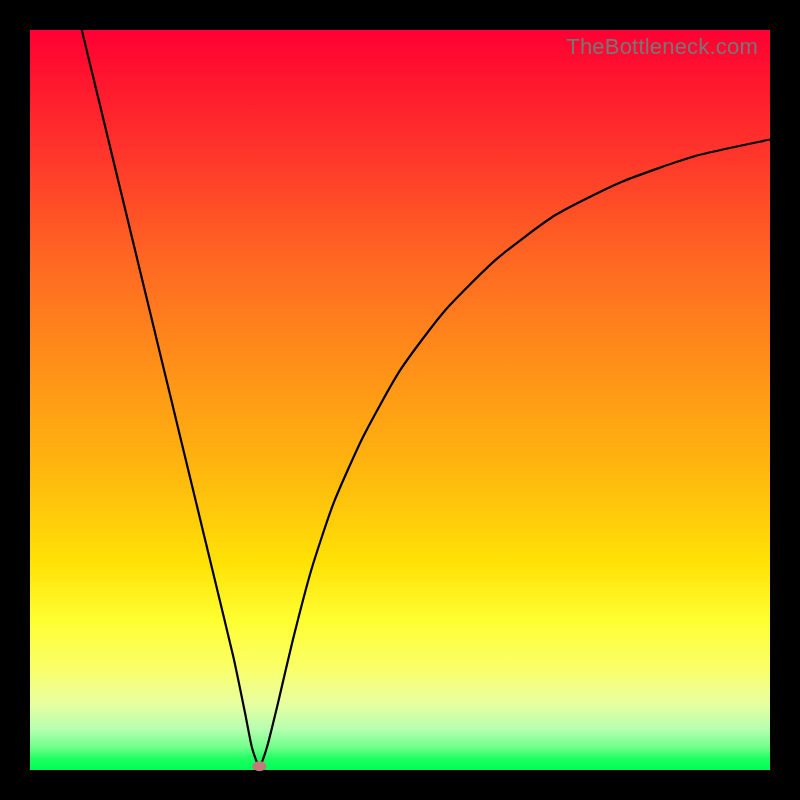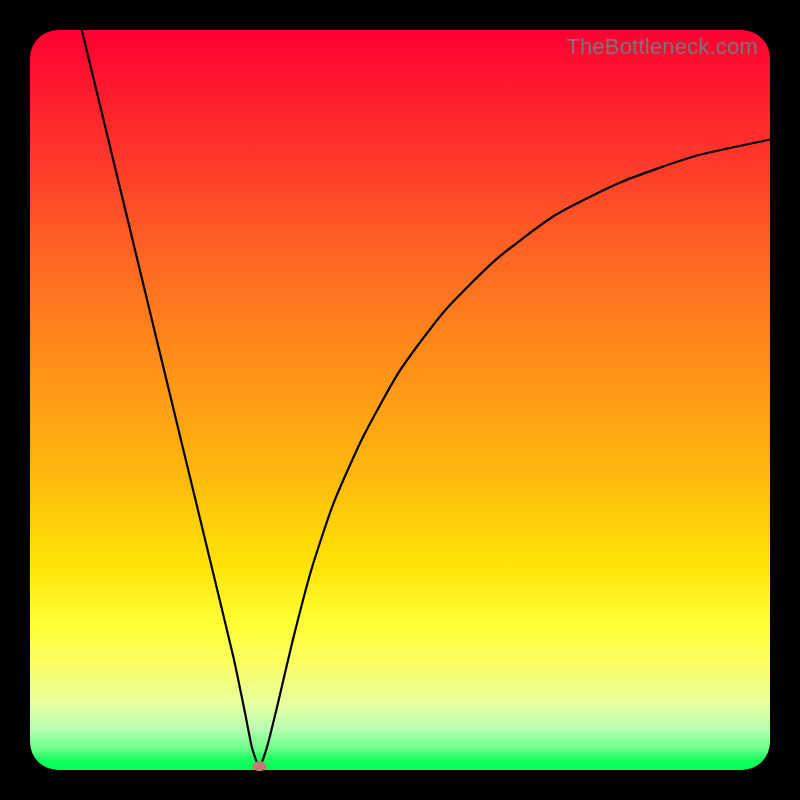--- a/index.html
+++ b/index.html
@@ -33,21 +33,20 @@
       #ffb80e 60%,
       #ffe206 72%,
       #ffff33 80%,
       #fbff66 86%,
       #e8ffa0 91%,
       #b6ffb0 94.5%,
       #6eff8a 97%,
       #1dff62 98.5%,
       #00ff55 100%
     );
-    border-radius: 28px;
   }
   .watermark {
     position: absolute;
     top: 4px;
     right: 12px;
     font-family: Arial, Helvetica, sans-serif;
     font-size: 22px;
     color: #777777;
     letter-spacing: 0.2px;
     pointer-events: none;

